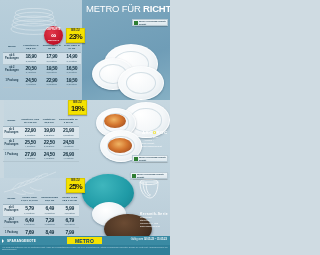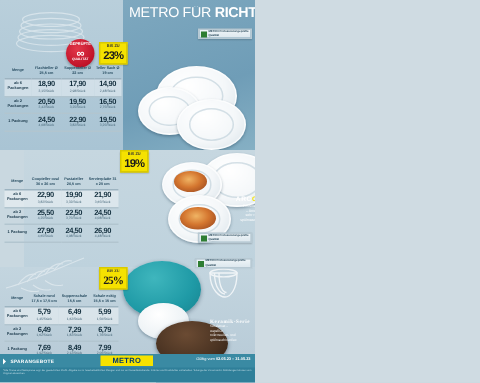--- a/index.html
+++ b/index.html
@@ -24,33 +24,31 @@
   .hero-title {
     position:absolute; left:86px; top:4px; width:84px;
     font-size:9.5px; line-height:10px; letter-spacing:-0.2px;
     color:#ffffff; font-weight:400; text-align:left;
     white-space:nowrap; overflow:hidden;
   }
   .hero-title b { font-weight:700; }
 
   
   .band2 {
-    position:absolute; left:16px; top:100px; width:170px; height:78px;
+    position:absolute; left:4px; top:100px; width:170px; height:78px;
     background:linear-gradient(180deg,#c6d7e0 0%,#bed2dd 100%);
-    text-align:center;
   }
   .band2-right {
     position:absolute; left:88px; top:100px; width:82px; height:78px;
     background:linear-gradient(150deg,#7ba6bf 0%,#6b9ab5 100%);
   }
   
   .band3 {
     position:absolute; left:0; top:178px; width:172px; height:58px;
     background:linear-gradient(180deg,#c3d5df 0%,#b9ccd8 100%);
-    font-family:Liberation Serif, serif;
   }
 
   
   .plate { position:absolute; border-radius:50%;
     background:radial-gradient(ellipse at 38% 32%, #ffffff 0%,#f4f7f9 55%,#d8e2e8 100%);
     box-shadow:0 1px 2px rgba(20,50,70,.35);
     border:1px solid rgba(255,255,255,.7); }
   .plate::after { content:""; position:absolute; inset:16%; border-radius:50%;
     border:1px solid rgba(180,200,212,.55); }
 

